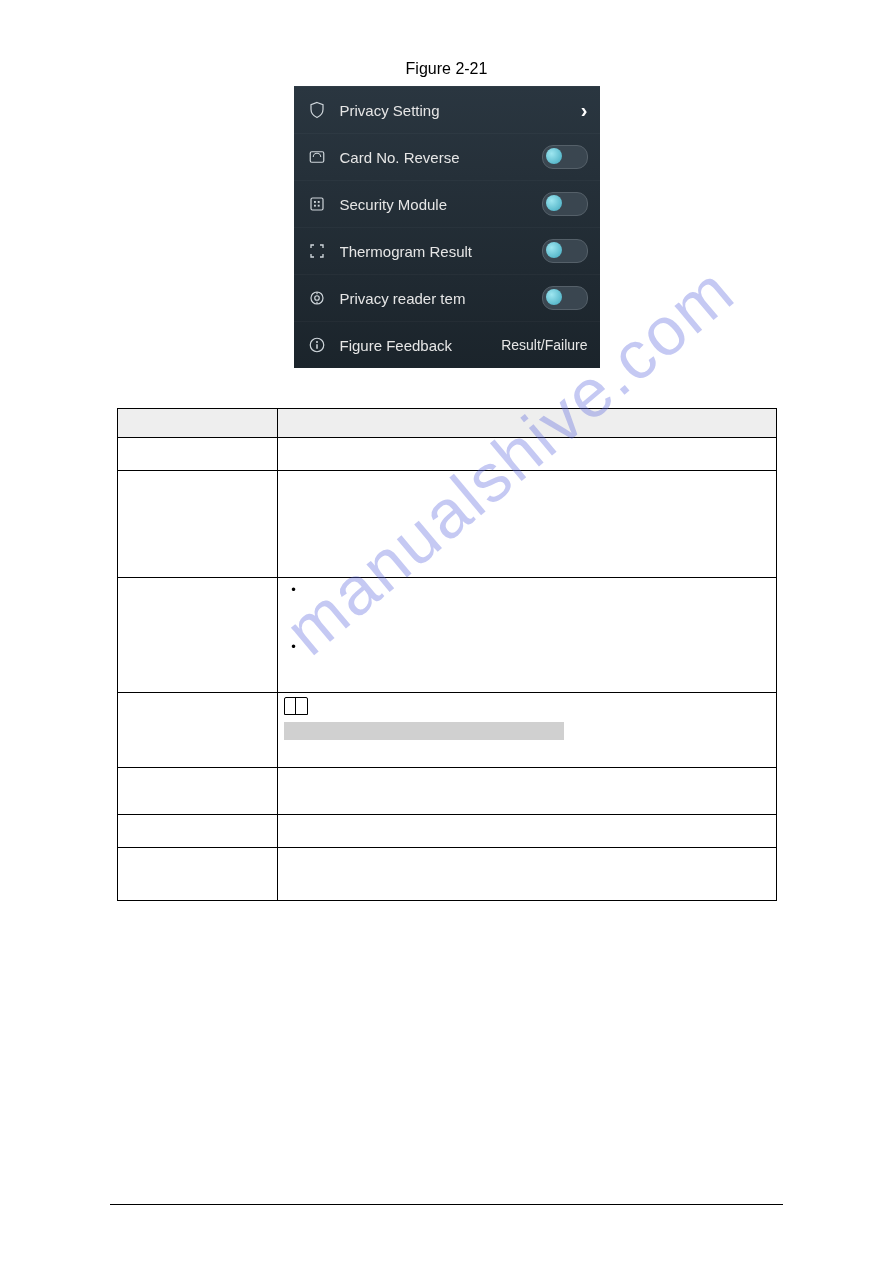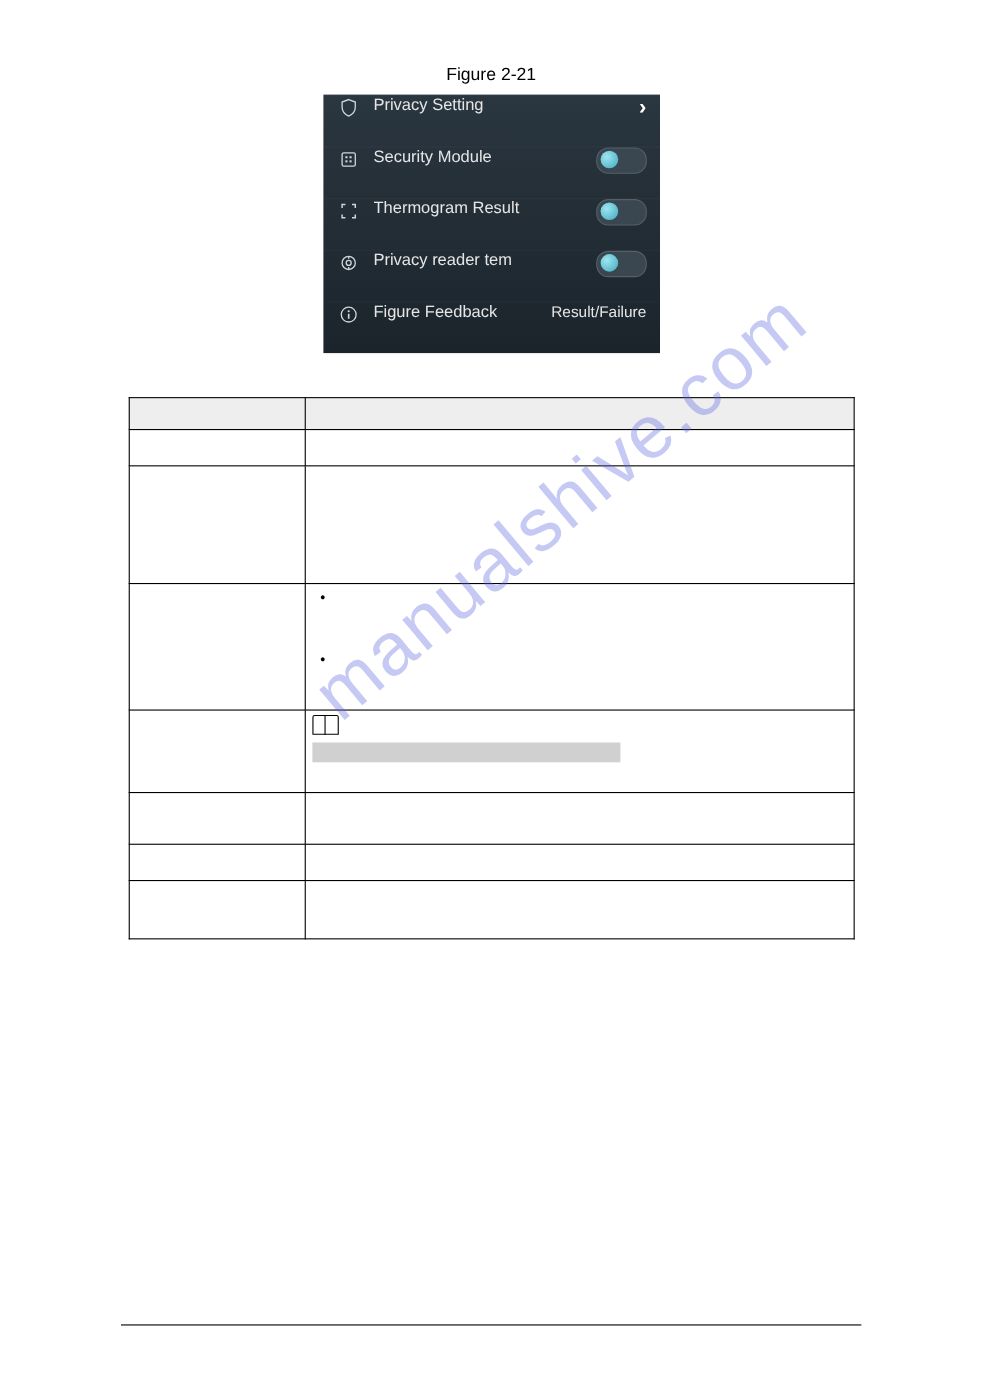--- a/index.html
+++ b/index.html
@@ -2,21 +2,21 @@
 <html><head>
 <meta charset="utf-8">
 <style>
   html,body{margin:0;padding:0;background:#fff;font-family:"Segoe UI",Arial,sans-serif;color:#000;}
   .page{width:893px;height:1263px;position:relative;margin:0 auto;background:#fff;}
   .figure-label{text-align:center;font-size:16px;padding-top:60px;}
   .device{width:306px;margin:8px auto 0 auto;background:linear-gradient(#2a3640,#1b242b);color:#e6e6e6;font-size:15px;}
   .titlebar{display:flex;align-items:center;height:40px;background:#000;}
   .tb-btn{width:38px;height:40px;display:flex;align-items:center;justify-content:center;color:#cfd6db;}
   .tb-title{flex:1;text-align:center;font-size:15px;color:#cfd6db;}
-  .row{display:flex;align-items:flex-start;height:46px;padding:0 12px;border-top:1px solid rgba(255,255,255,0.03);}
+  .row{display:flex;align-items:center;height:46px;padding:0 12px;border-top:1px solid rgba(255,255,255,0.03);}
   .row .ic{width:22px;height:22px;display:flex;align-items:center;justify-content:center;margin-right:12px;color:#cfd6db;}
   .row .lbl{flex:1;white-space:nowrap;overflow:hidden;color:#e6e6e6;}
   .row .val{color:#e6e6e6;font-size:14px;}
   .chev{color:#fff;font-size:20px;font-weight:bold;}
   .toggle{width:44px;height:22px;border-radius:11px;background:#3a4650;border:1px solid #556069;position:relative;}
   .toggle .knob{position:absolute;width:16px;height:16px;border-radius:50%;top:2px;left:3px;background:radial-gradient(circle at 35% 35%,#9ee6f0,#3fa8be);}
   .table-wrap{width:660px;margin:40px auto 0 auto;}
   table{border-collapse:collapse;width:100%;table-layout:fixed;}
   th,td{border:1px solid #000;vertical-align:top;font-size:13px;}
   th{background:#eee;height:26px;}
@@ -44,20 +44,32 @@
     <div class="row">
       <span class="ic">
         <svg width="18" height="18" viewBox="0 0 24 24">
             <path d="M12 2l8 3v6c0 5-3.5 9-8 11-4.5-2-8-6-8-11V5z" fill="none" stroke="#cfd6db" stroke-width="1.6"></path>
           </svg>
       </span>
       <span class="lbl">Privacy Setting</span>
       <span class="chev">›</span>
     </div>
 
+    <div class="row">
+      <span class="ic">
+        <svg width="18" height="18" viewBox="0 0 24 24">
+            <rect x="3" y="5" width="18" height="14" rx="2" fill="none" stroke="#cfd6db" stroke-width="1.6"></rect>
+            <path d="M7 12a5 5 0 0 1 10 0" fill="none" stroke="#cfd6db" stroke-width="1.4"></path>
+          </svg>
+      </span>
+      <span class="lbl">Card No. Reverse</span>
+      <span class="toggle">
+          <span class="knob"></span>
+        </span>
+    </div>
 
     <div class="row">
       <span class="ic">
         <svg width="18" height="18" viewBox="0 0 24 24">
             <rect x="4" y="4" width="16" height="16" rx="2" fill="none" stroke="#cfd6db" stroke-width="1.6"></rect>
             <rect x="8" y="8" width="2.5" height="2.5" fill="#cfd6db"></rect>
             <rect x="13" y="8" width="2.5" height="2.5" fill="#cfd6db"></rect>
             <rect x="8" y="13" width="2.5" height="2.5" fill="#cfd6db"></rect>
             <rect x="13" y="13" width="2.5" height="2.5" fill="#cfd6db"></rect>
           </svg>

